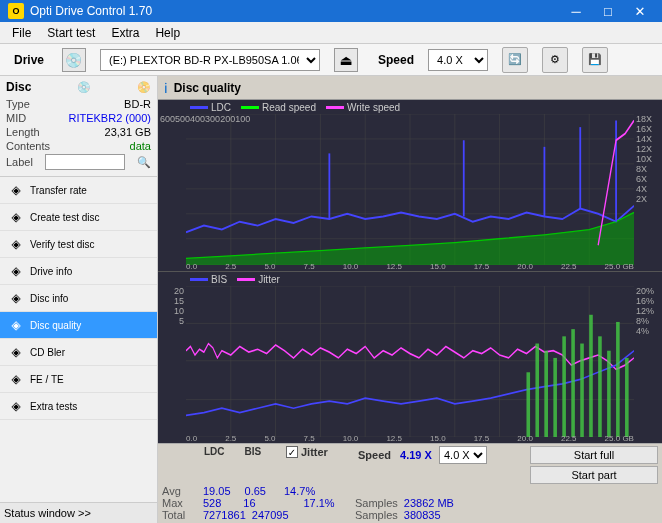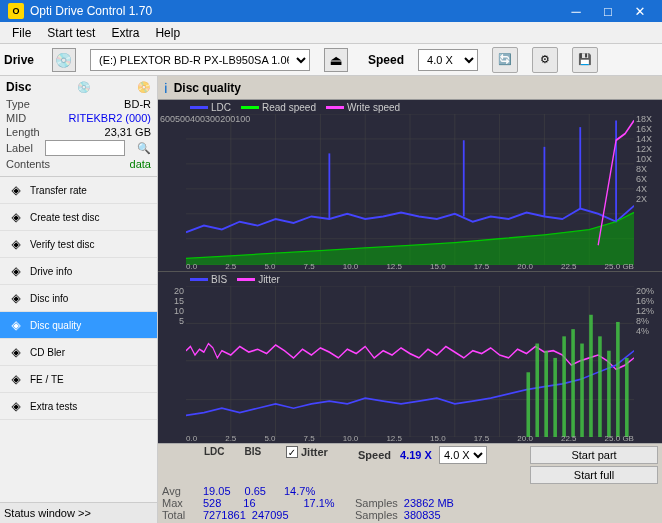--- a/index.html
+++ b/index.html
@@ -30,21 +30,21 @@
       border-bottom: 1px solid #ccc;
     }
     .menu-item { padding: 2px 8px; cursor: pointer; font-size: 12px; }
 
     
     .drive-bar {
       background: #f5f5f5;
       height: 32px;
       display: flex;
       align-items: center;
-      padding: 0 4px;
+      padding: 0 14px;
       border-bottom: 1px solid #ccc;
       gap: 14px;
     }
     .drive-label { font-size: 12px; font-weight: bold; margin-right: 4px; }
     .drive-select {
       background: white;
       border: 1px solid #999;
       padding: 2px 4px;
       font-size: 11px;
       height: 22px;
@@ -191,27 +191,27 @@
       </div>
       <div class="disc-row">
         <span class="disc-key">MID</span>
         <span class="disc-val disc-val-blue">RITEKBR2 (000)</span>
       </div>
       <div class="disc-row">
         <span class="disc-key">Length</span>
         <span class="disc-val">23,31 GB</span>
       </div>
       <div class="disc-row">
+        <span class="disc-key">Contents</span>
+        <span class="disc-val disc-val-green">data</span>
+      </div>
+      <div class="disc-row">
         <span class="disc-key">Label</span>
         <input class="label-input" type="text" style="">
         <span>🔍</span>
-      </div>
-      <div class="disc-row">
-        <span class="disc-key">Contents</span>
-        <span class="disc-val disc-val-green">data</span>
       </div>
     </div>
 
     <div class="sidebar-menu">
       <div class="sidebar-item">
         <span class="sidebar-item-icon">◈</span>
         <span class="sidebar-item-label">Transfer rate</span>
       </div>
       <div class="sidebar-item">
         <span class="sidebar-item-icon">◈</span>
@@ -440,22 +440,22 @@
             <span style="font-weight:bold; font-size:11px; color:#333;">Jitter</span>
           </div>
           <div style="font-weight:bold; font-size:11px; color:#333;">
             <span>Speed</span>
             <span style="color:#0000cc; margin-left:6px;margin-top:40px;">4.19 X</span>
             <select style="margin-left:4px; font-size:11px; border:1px solid #999; background:white; height:18px;">
               <option>4.0 X</option>
             </select>
           </div>
           <div style="display:flex; flex-direction:column; gap:2px;">
+            <button class="btn-start">Start full</button>
             <button class="btn-start">Start part</button>
-            <button class="btn-start">Start full</button>
           </div>
         </div>
 
         <div style="display:grid; grid-template-columns:40px 80px 70px 170px 1fr; gap:1px; align-items:center; margin-top:1px;">
           <span style="color:#555;">Avg</span>
           <div style="display:flex; gap:14px;">
             <span style="color:#0000cc;">19.05</span>
             <span style="color:#0000cc;">0.65</span>
           </div>
           <span style="color:#0000cc;">14.7%</span>

